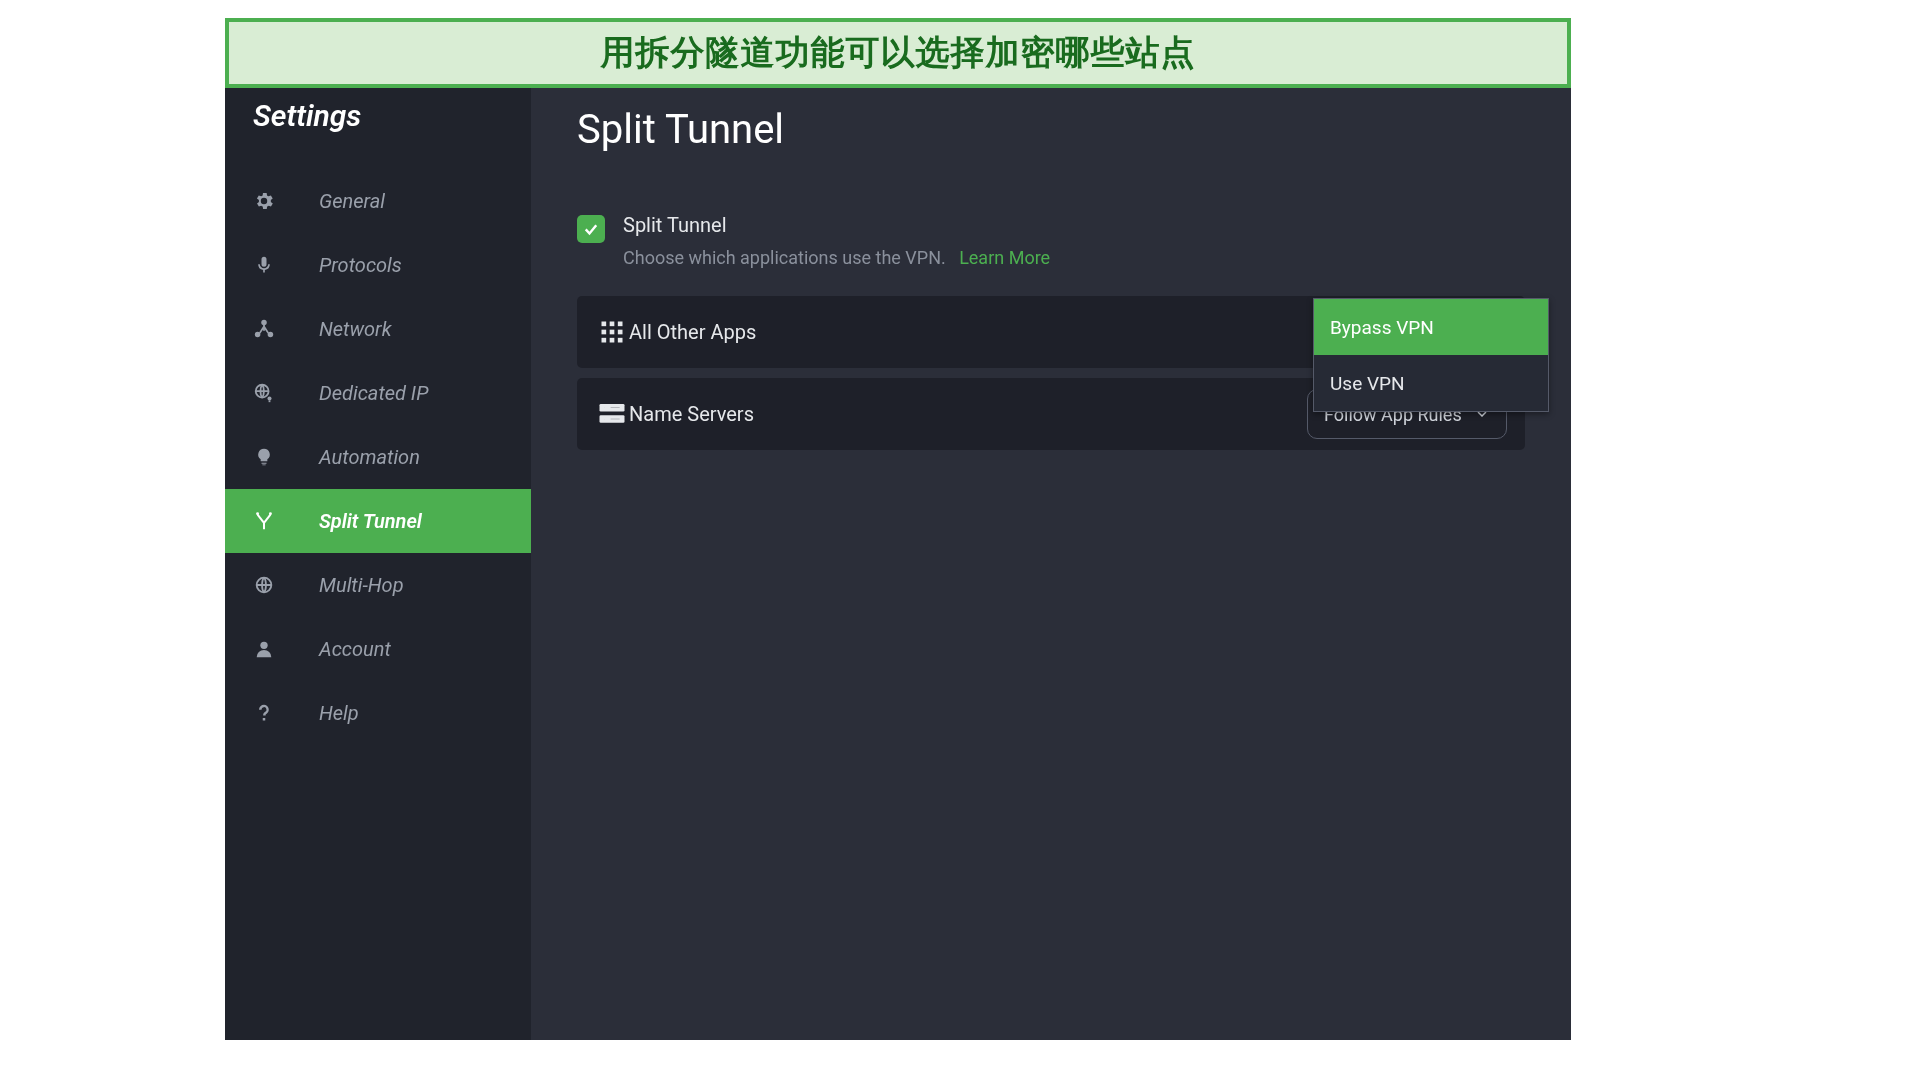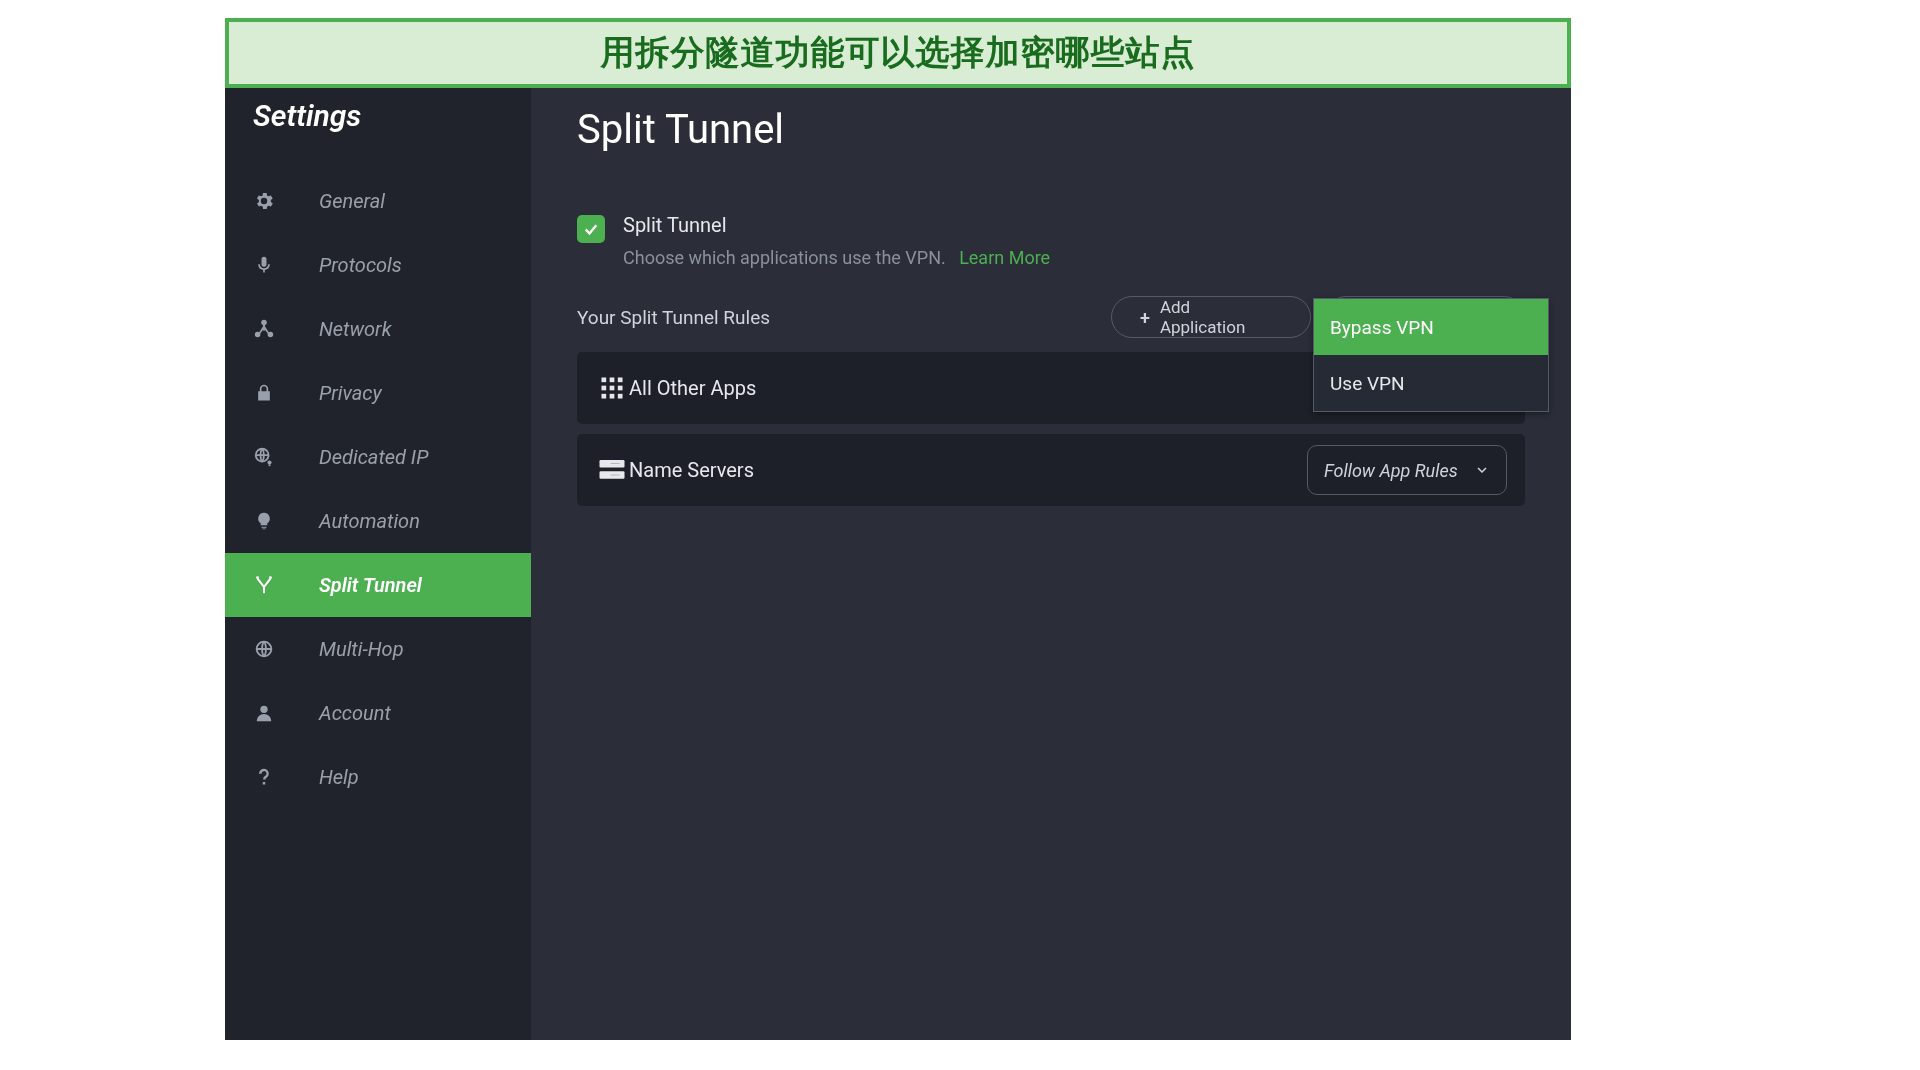--- a/index.html
+++ b/index.html
@@ -165,21 +165,20 @@
     border: 1px solid #555a69;
     border-radius: 10px;
     display: flex;
     align-items: center;
     justify-content: space-between;
     padding: 0 16px;
     color: #cfd3da;
     font-size: 18px;
     cursor: pointer;
     background: #1e2029;
-    font-style: italic;
   }
   
   .dropdown {
     position: absolute;
     left: 782px;
     top: 254px;
     width: 236px;
     border: 1px solid #555a69;
     background: #262a35;
     z-index: 10;
@@ -238,28 +237,20 @@
               <circle cx="5" cy="18" r="3"></circle>
               <circle cx="19" cy="18" r="3"></circle>
               <circle cx="12" cy="5" r="3"></circle>
               <path d="M11 7h2v7h-2z"></path>
               <path d="M6.5 16 11 9l1.7 1L8 17Zm11 0L13 9l-1.7 1L16 17Z"></path>
             </svg>
         </span>
         <span class="lbl">Network</span>
       </div>
 
-      <div class="side-item">
-        <span class="ic">
-          <svg width="20" height="22" viewBox="0 0 24 24" fill="currentColor">
-              <path d="M17 10V7a5 5 0 0 0-10 0v3H5v11h14V10Zm-8-3a3 3 0 0 1 6 0v3H9Z"></path>
-            </svg>
-        </span>
-        <span class="lbl">Privacy</span>
-      </div>
 
       <div class="side-item">
         <span class="ic">
           <svg width="22" height="22" viewBox="0 0 24 24" fill="none" stroke="currentColor" stroke-width="2">
               <circle cx="10" cy="10" r="7"></circle>
               <path d="M3 10h14M10 3c2.5 3 2.5 11 0 14M10 3c-2.5 3-2.5 11 0 14"></path>
               <circle cx="18" cy="18" r="2.2" fill="currentColor" stroke="none"></circle>
               <path d="M18 20v2" stroke="currentColor"></path>
             </svg>
         </span>
@@ -330,32 +321,20 @@
         <div class="toggle-texts">
           <div class="toggle-label">Split Tunnel</div>
           <div class="toggle-desc">
             <span>Choose which applications use the VPN.</span>
             <span>&nbsp;</span>
             <span class="learn-more">Learn More</span>
           </div>
         </div>
       </div>
 
-      <div class="rules-header">
-        <div class="rules-title">Your Split Tunnel Rules</div>
-        <div class="rules-buttons">
-          <div class="pill-btn" style="width:200px; padding-right:60px;">
-            <span class="pill-plus">+</span>
-            <span>Add Application</span>
-          </div>
-          <div class="pill-btn" style="width:200px; justify-content:flex-end;">
-            <span>dress</span>
-          </div>
-        </div>
-      </div>
 
       <div class="rule-row">
         <span class="rule-icon">
           <svg width="28" height="28" viewBox="0 0 24 24" fill="currentColor">
               <rect x="3" y="3" width="4" height="4"></rect>
               <rect x="10" y="3" width="4" height="4"></rect>
               <rect x="17" y="3" width="4" height="4"></rect>
               <rect x="3" y="10" width="4" height="4"></rect>
               <rect x="10" y="10" width="4" height="4"></rect>
               <rect x="17" y="10" width="4" height="4"></rect>

